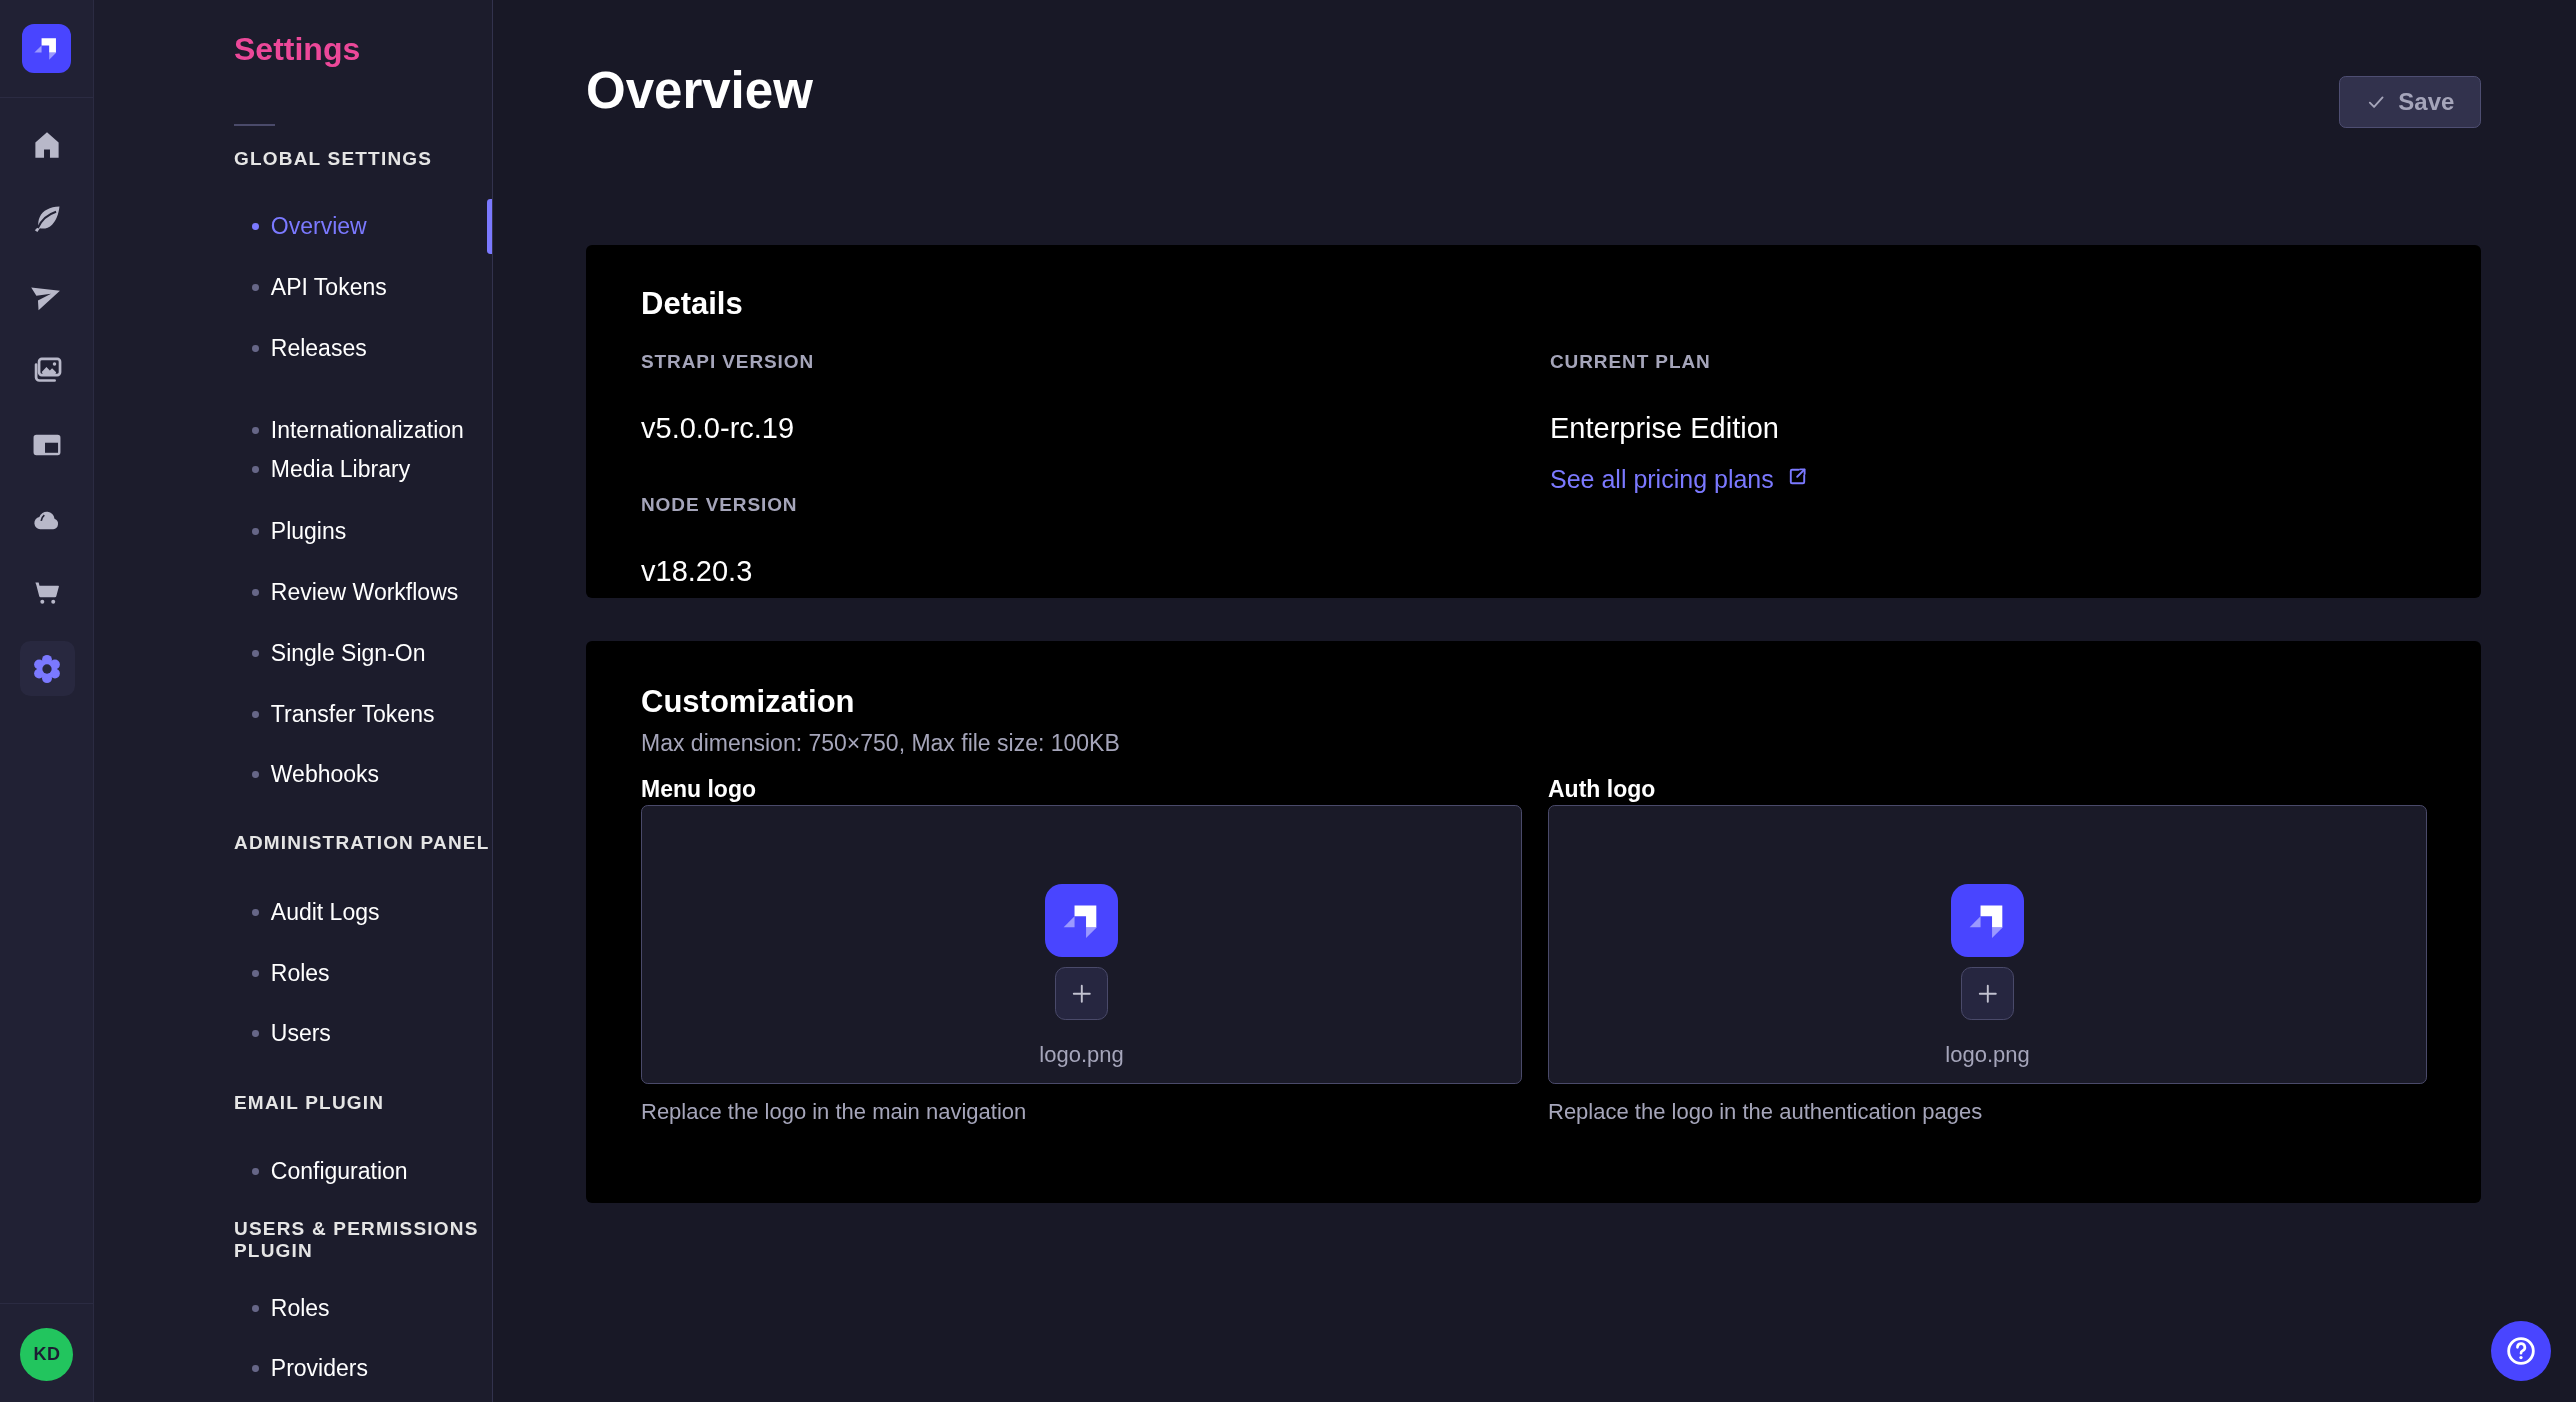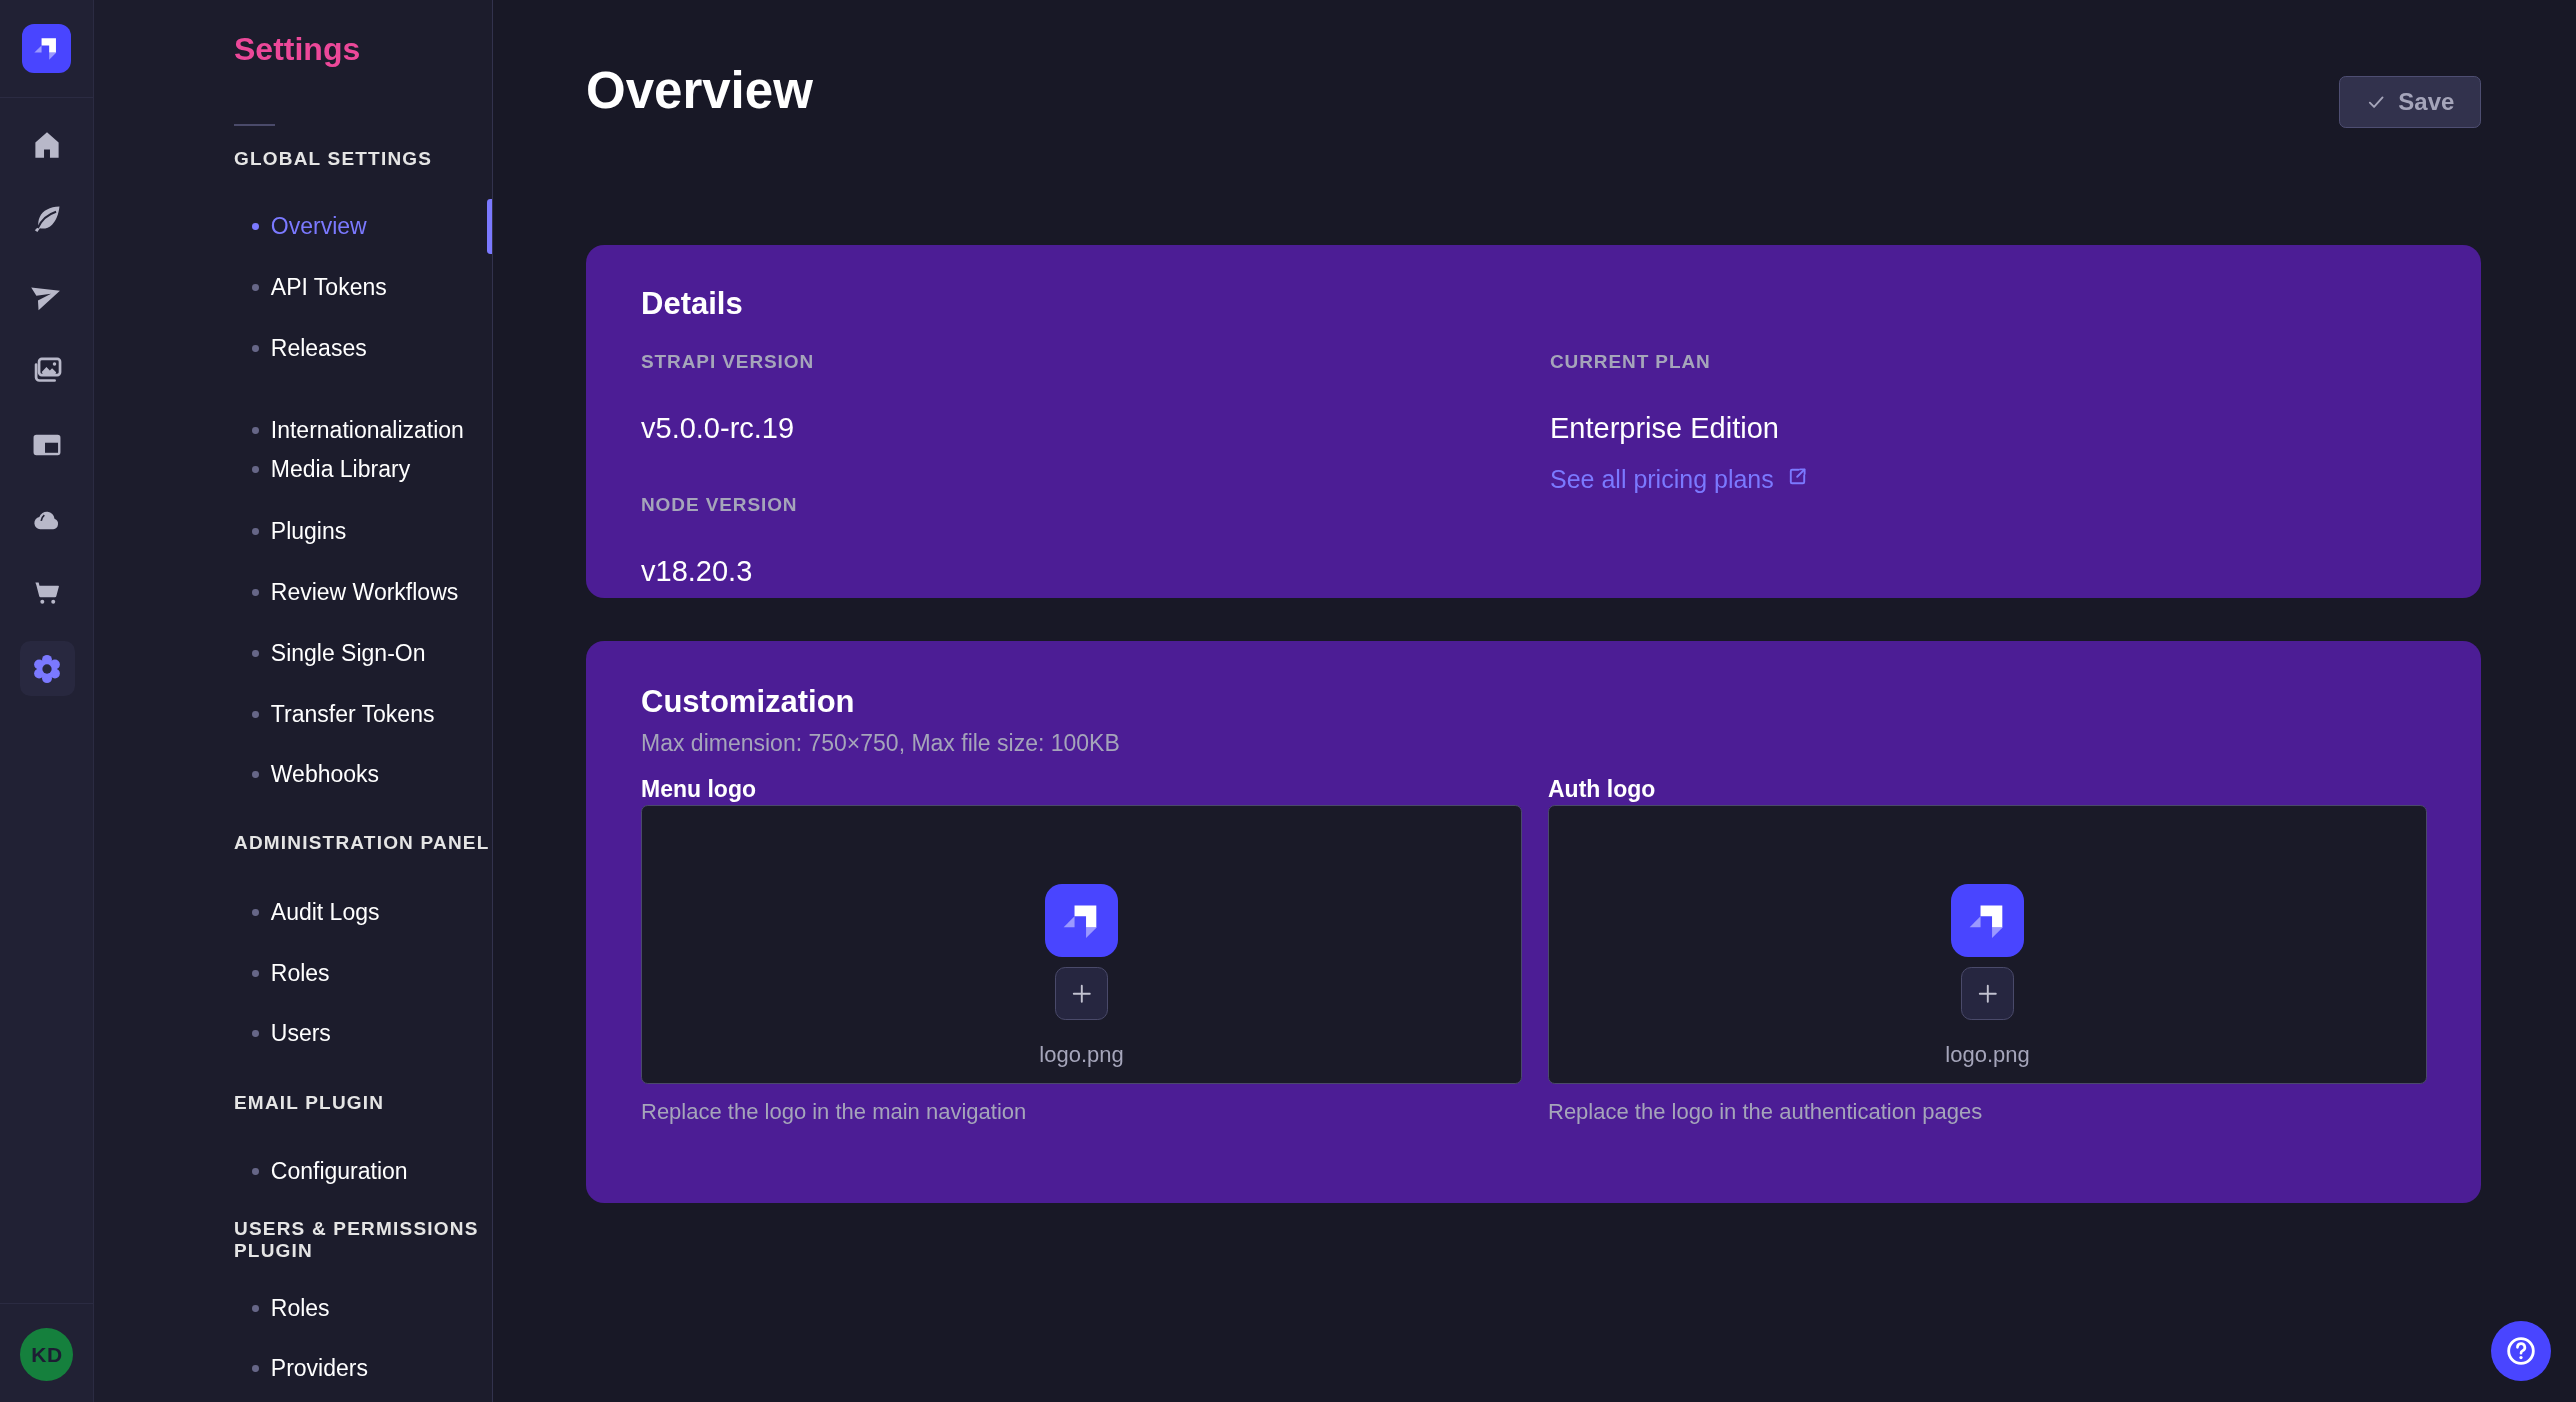--- a/index.html
+++ b/index.html
@@ -30,22 +30,22 @@
   }
   .rail-btn svg { width:34px; height:34px; }
   .rail-settings {
     position:absolute; left:19.6px; top:641px; width:55px; height:55px;
     border-radius:10.2px; background:#28283f; border:none; cursor:pointer;
     display:flex; align-items:center; justify-content:center;
   }
   .rail-settings svg { width:36px; height:36px; }
   .avatar {
     position:absolute; left:20.4px; top:1328px; width:53px; height:53px;
-    border-radius:50%; background:#15803d; color:#1d1d33;
-    font-size:21px; font-weight:700; letter-spacing:0.4px;
+    border-radius:50%; background:#22c55e; color:#1d1d33;
+    font-size:18px; font-weight:700; letter-spacing:0.4px;
     display:flex; align-items:center; justify-content:center; cursor:pointer; border:none;
   }
 
   
   .subnav {
     position:absolute; left:94px; top:0; bottom:0; width:399px;
     background:#1c1c2c; border-right:0.9px solid #32324d; z-index:2;
   }
   .subnav-title { position:absolute; left:140px; top:31px; font-size:32px; font-weight:700; color:#ec4899; }
   .subnav-rule  { position:absolute; left:140px; top:124px; width:41px; height:1.7px; background:#4a4a6a; }
@@ -73,21 +73,21 @@
   .save-btn {
     position:absolute; right:95px; top:76px; height:52px; padding:0 25.6px;
     display:flex; align-items:center; gap:12px;
     background:#32324d; border:0.9px solid #4e4e72; border-radius:6.8px;
     color:#a5a5ba; font-size:24px; font-weight:600; font-family:inherit; cursor:pointer;
   }
   .save-btn svg { width:20.4px; height:20.4px; }
 
   .card {
     position:absolute; left:94px; right:95px;
-    background:#4c1d95; border-radius:18px;
+    background:#000000; border-radius:6px;
   }
   .card-details       { top:245px; height:353px; }
   .card-customization { top:641px; height:562px; }
   .card-heading { position:absolute; left:55px; font-size:31px; font-weight:600; color:#ffffff; }
   .field-label {
     position:absolute; font-size:19px; font-weight:700; letter-spacing:0.9px; color:#a5a5ba;
   }
   .field-value { position:absolute; font-size:29px; color:#ffffff;margin-top:32px; }
   .pricing-link {
     position:absolute; left:964px; top:220px;

